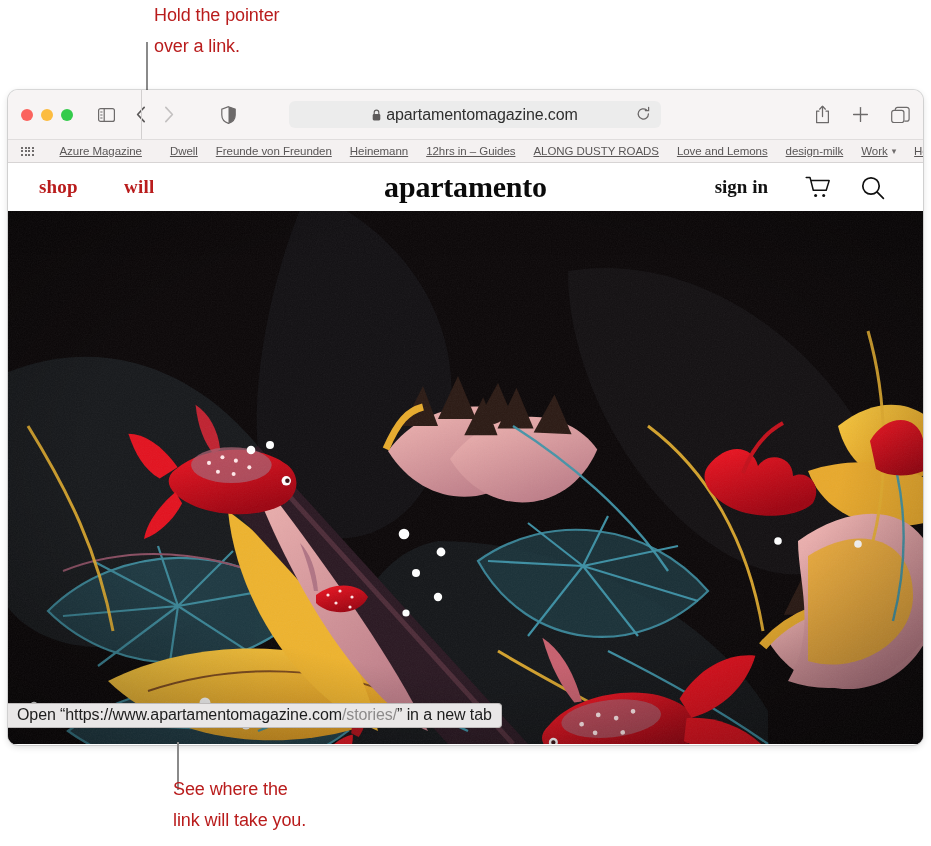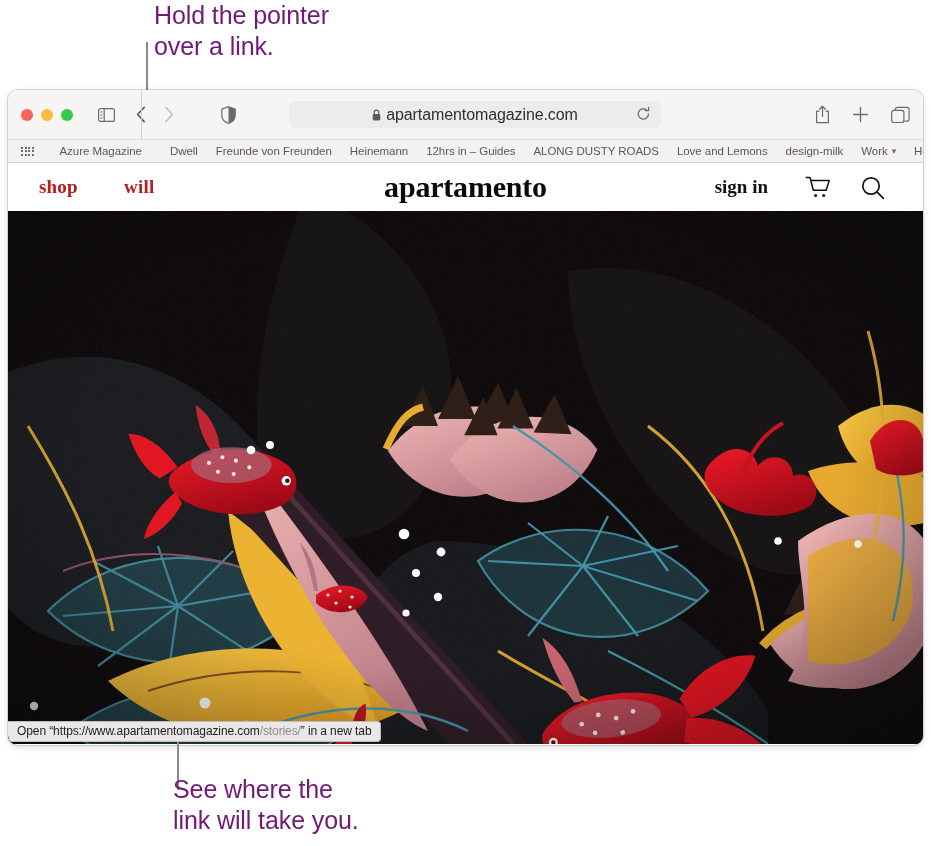--- a/index.html
+++ b/index.html
@@ -6,23 +6,23 @@
   html, body {
     width: 931px; height: 846px;
     background: #ffffff;
     font-family: "Liberation Sans", sans-serif;
     overflow: hidden;
   }
 
   
   .callout {
     position: absolute;
-    font-size: 25px;
+    font-size: 18px;
     line-height: 31px;
-    color: #701a75;
+    color: #b91c1c;
     letter-spacing: -0.1px;
     white-space: pre-line;
   }
   #callout-top { left: 154px; top: 0px; }
   #callout-bottom { left: 173px; top: 774px; }
 
   .leader {
     position: absolute;
     width: 2px;
     background: #8a8a8a;
@@ -130,20 +130,21 @@
     gap: 1.5px;
     margin-right: 26px;
   }
   #grid-icon i { background: #6f6c6c; display: block; width: 2px; height: 2px; }
 
   .bm {
     white-space: nowrap;
     margin-right: 18px;
     color: #5a5757;
     letter-spacing: -0.05px;
+    text-decoration: underline;
   }
   .bm.first { margin-right: 14px; }
   #bm-divider {
     width: 1px; height: 16px;
     background: #cfcccc;
     margin-right: 14px;
   }
   .chev-down {
     display: inline-block;
     margin-left: 4px;
@@ -209,27 +210,27 @@
     font-size: 56px;
     font-weight: 400;
     letter-spacing: -0.5px;
     text-shadow: 0 1px 6px rgba(0,0,0,0.35);
     font-family: "DejaVu Sans", sans-serif;
   }
 
   
   #status-bar {
     position: absolute;
-    left: 0; bottom: 2px;
+    left: 0; bottom: 16px;
     background: #e9e7e7;
     border: 1px solid #bdbaba;
     border-left: none;
     border-radius: 0 4px 4px 0;
     padding: 2px 9px 3px 9px;
-    font-size: 12px;
+    font-size: 16px;
     color: #1d1d1d;
     white-space: nowrap;
     letter-spacing: -0.1px;
   }
   #status-bar .dim { color: #8d8b8b; }
 </style>
 </head>
 <body>
 
 <div class="callout" id="callout-top">Hold the pointer

